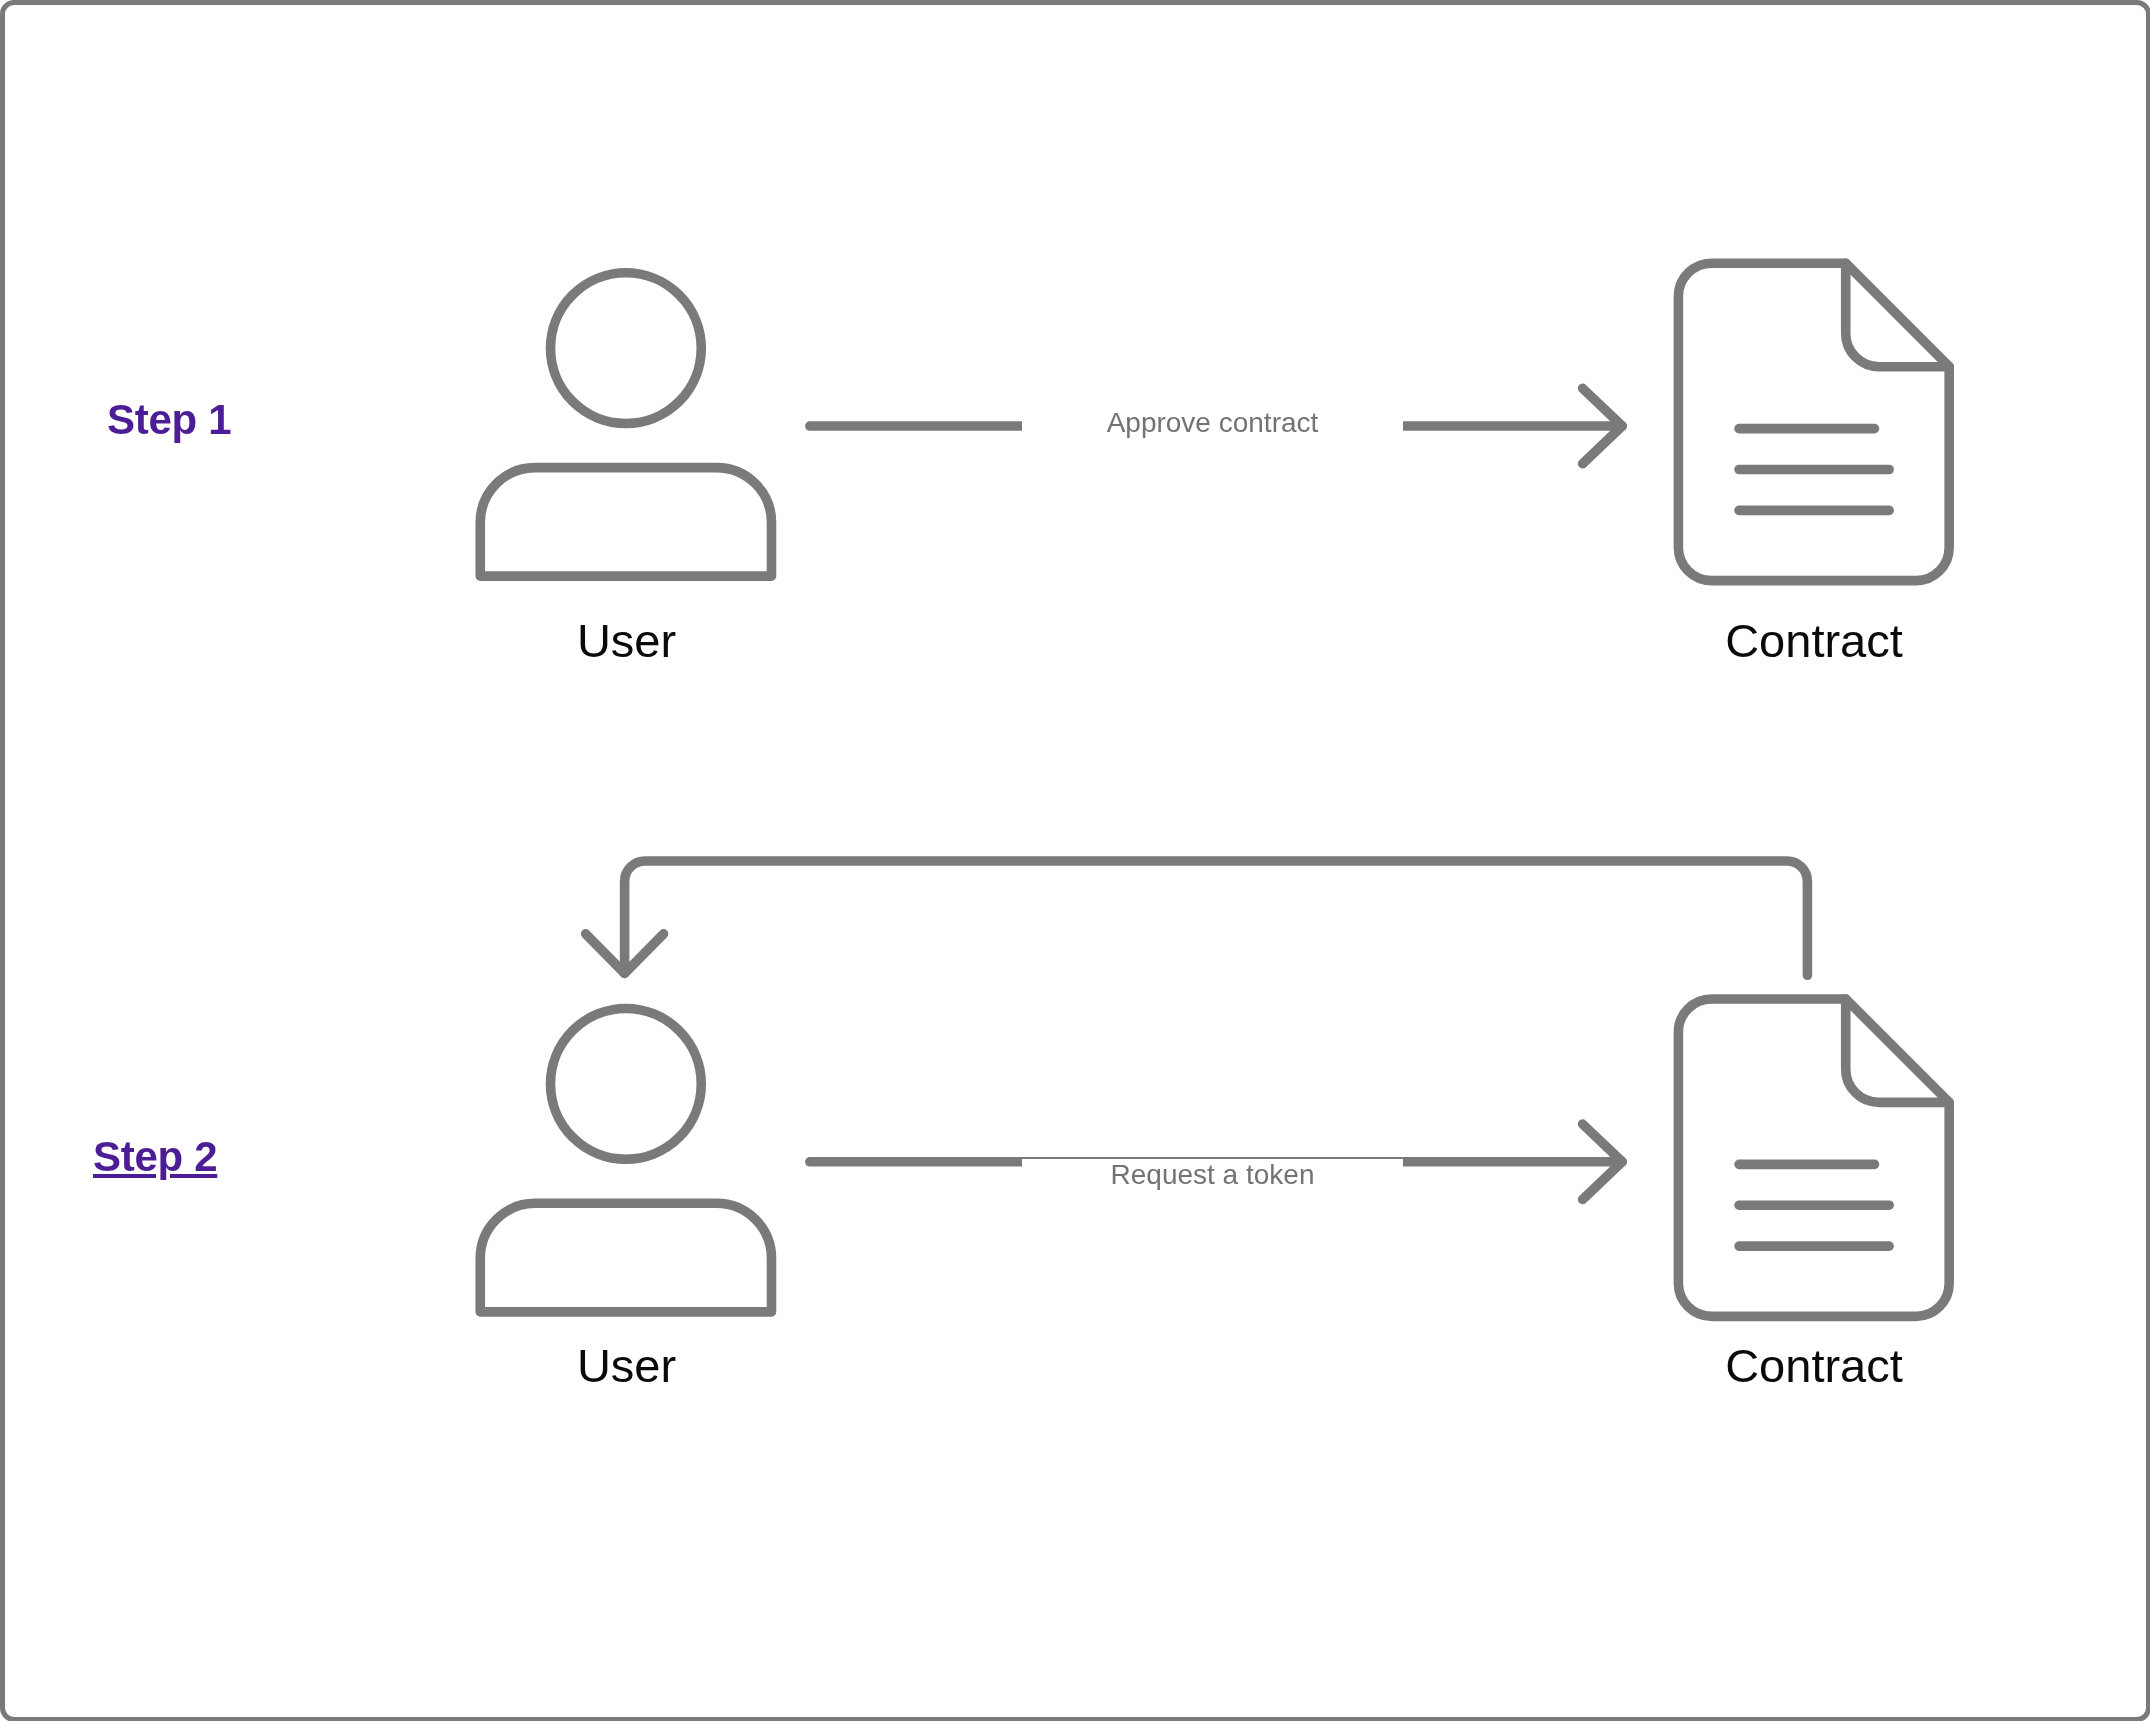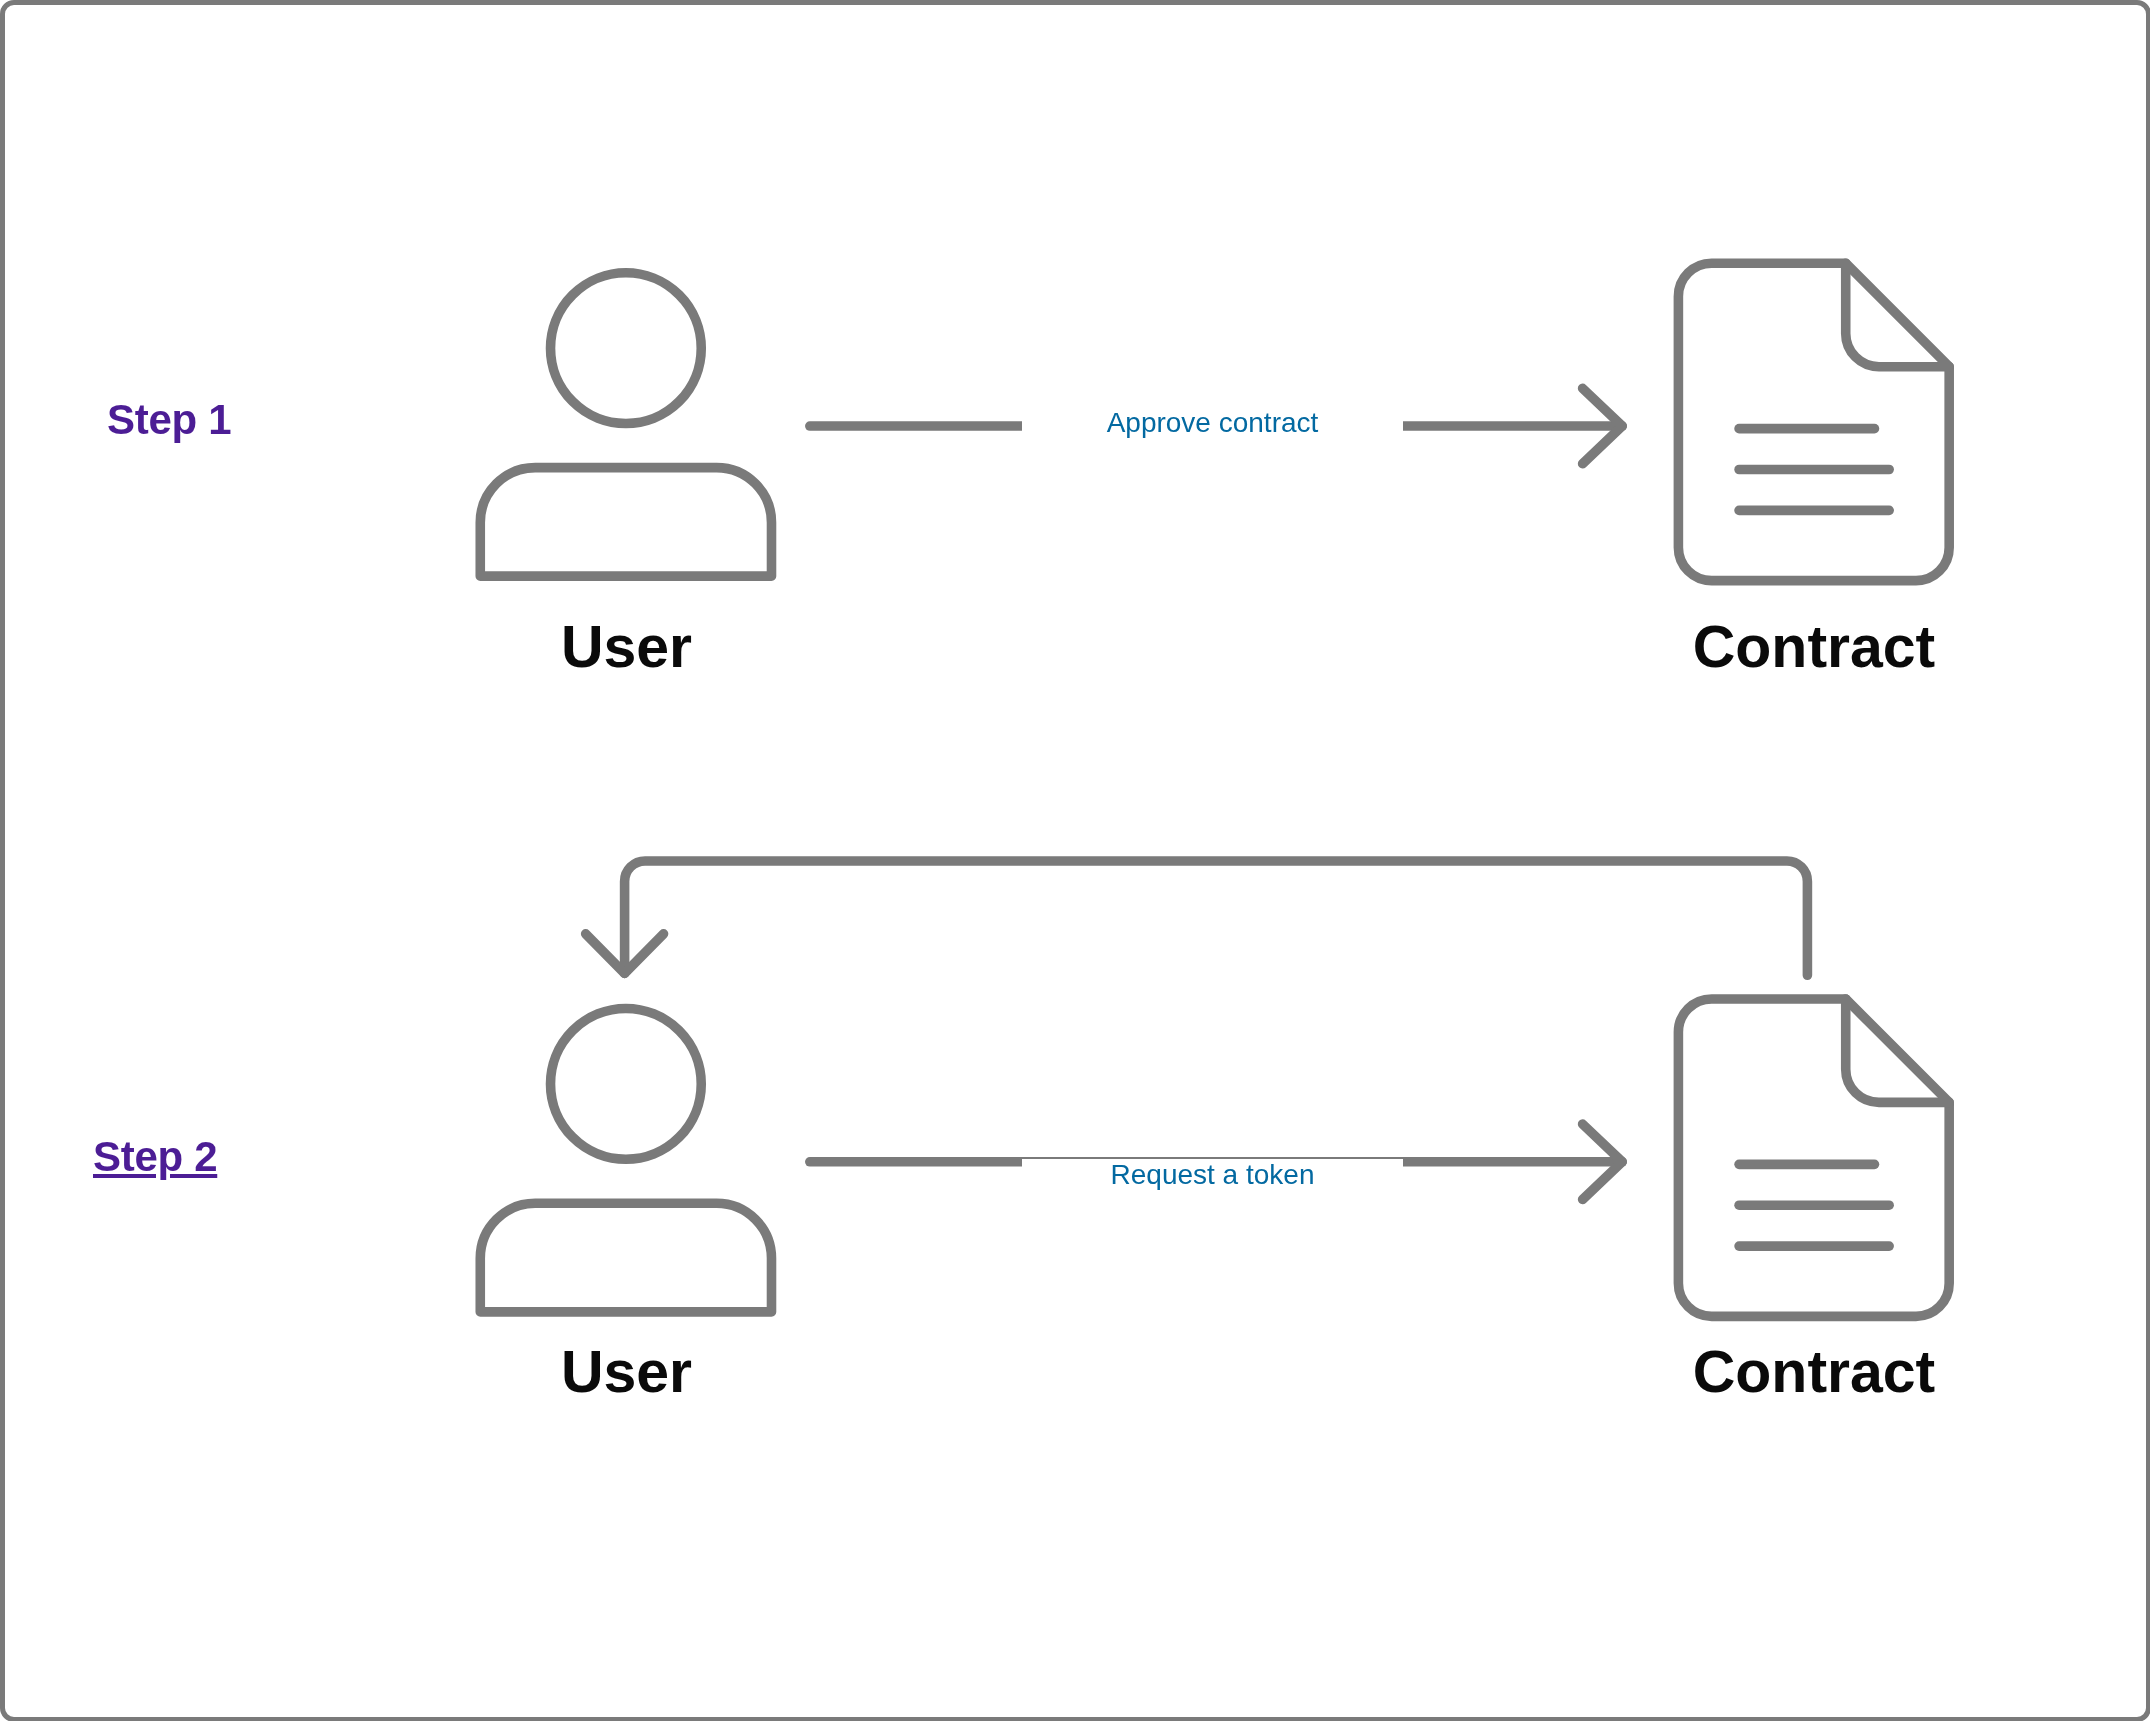--- a/index.html
+++ b/index.html
@@ -44,35 +44,35 @@
     font-size: 42px;
     color: #4c1d95;
     letter-spacing: -0.3px;
     white-space: nowrap;
   }
   #step1-label { left: 107px; top: 396px; }
   #step2-label { left: 93px; top: 1133px; text-decoration: underline; }
 
   .node-caption {
     position: absolute;
-    font-size: 59px;
+    font-size: 47px;
     color: #0a0a0a;
     white-space: nowrap;
     text-align: center;
-    font-weight: 700;
+    font-weight: 400;
   }
   #user1-caption  { left: 473px;  top: 613px;  width: 307px; }
   #contract1-caption { left: 1635px; top: 613px; width: 358px; }
   #user2-caption  { left: 473px;  top: 1338px; width: 307px; }
   #contract2-caption { left: 1635px; top: 1338px; width: 358px; }
 
   .edge-label {
     position: absolute;
     font-size: 28px;
-    color: #0369a1;
+    color: #737373;
     white-space: nowrap;
     text-align: center;
     background: #ffffff;
     padding: 0 11.5px;
   }
   #edge1-label { left: 1022px; top: 407px;  width: 358px; }
   #edge2-label { left: 939px; top: 844px; width: 524px; }
   #edge3-label { left: 1022px; top: 1159px; width: 358px; }
 </style>
 </head>

